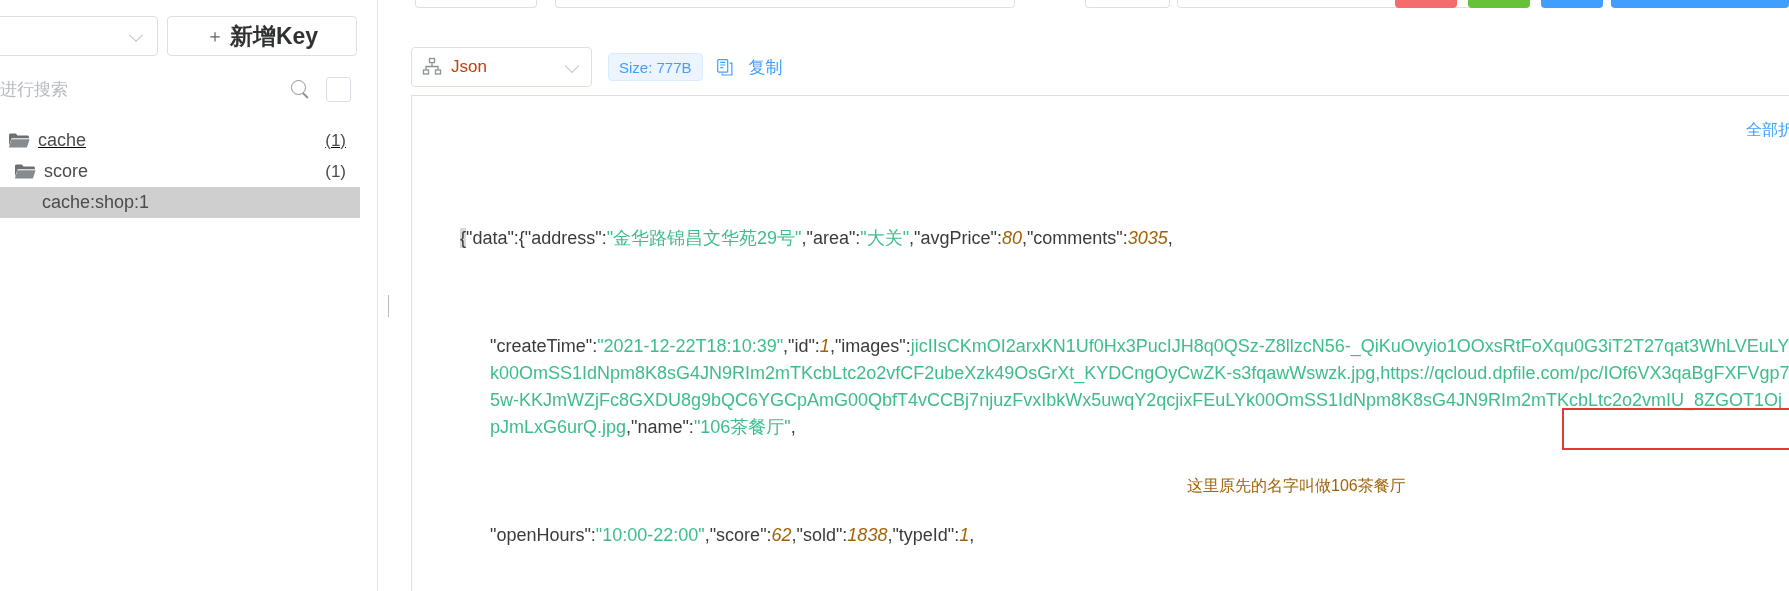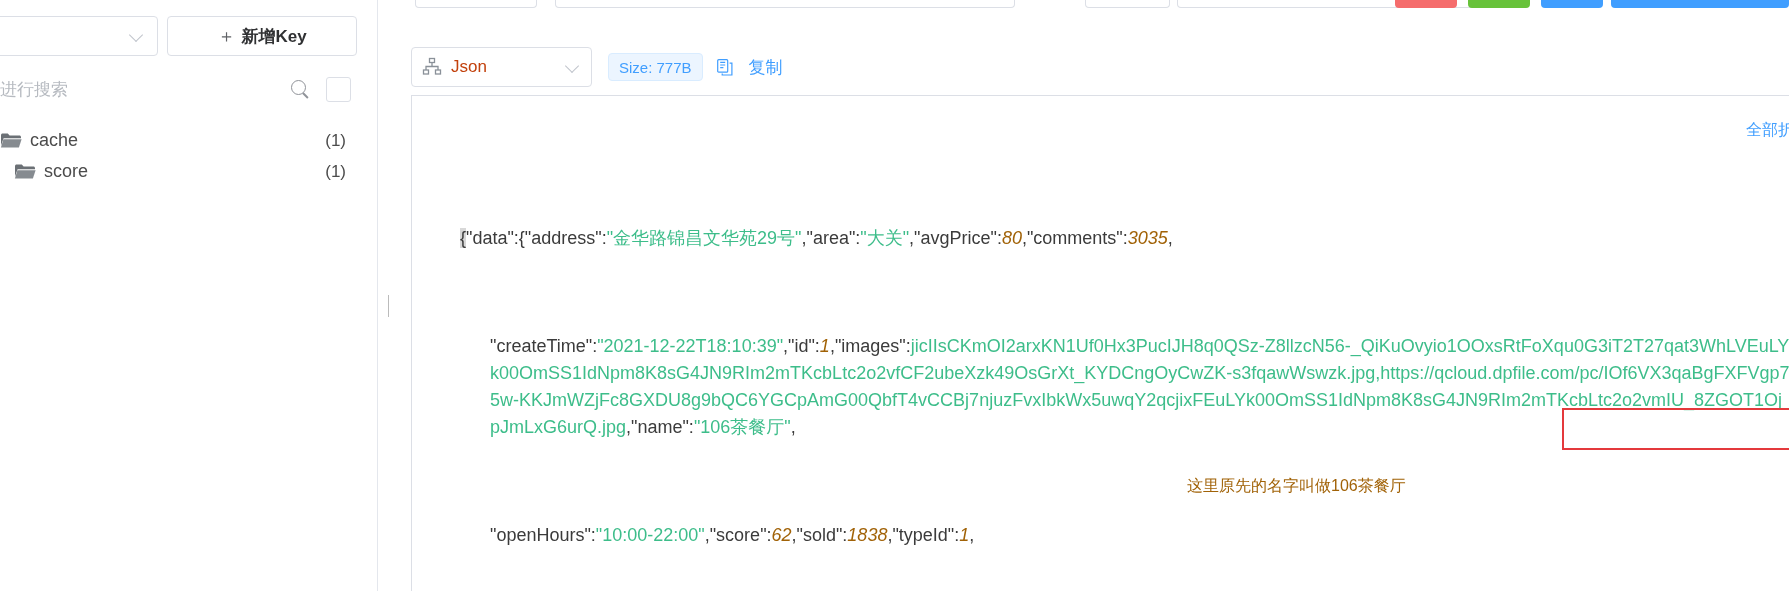--- a/index.html
+++ b/index.html
@@ -70,21 +70,21 @@
     justify-content: center;
     gap: 6px;
     cursor: pointer;
   }
   .add-key-btn .plus {
     font-size: 18px;
     color: #606266;
     line-height: 1;
   }
   .add-key-btn .lbl {
-    font-size: 17px;
+    font-size: 23px;
     color: #303133;
     font-weight: 600;
   }
 
   .search-row {
     position: absolute;
     left: -62px; top: 69px;
     width: 420px; height: 40px;
     display: flex;
     align-items: center;
@@ -165,21 +165,21 @@
   .tree-label {
     font-size: 18px;
     color: #4c4c4c;
     flex: 1;
     white-space: nowrap;
   }
   .tree-count {
     font-size: 17px;
     color: #4c4c4c;
   }
-  .depth0 { padding-left: 0px; }
+  .depth0 { padding-left: 8px; text-decoration: underline; }
   .depth1 { padding-left: 14px; }
   .depth2 { padding-left: 42px; }
 
   
   .drag-handle {
     position: absolute;
     left: 388px;
     top: 295px;
     width: 8px; height: 22px;
     cursor: col-resize;
@@ -382,20 +382,24 @@
         <span class="folder-icon">
           <svg width="22" height="17" viewBox="0 0 22 17">
             <path d="M1 3.2c0-1 .7-1.7 1.6-1.7h5.2l1.8 2.1h9.8c.9 0 1.6.7 1.6 1.6v1H3.6L1 13.4z" fill="#6b7075"></path>
             <path d="M3.4 7.2h18.2l-2.7 8.3H.9z" fill="#868b90"></path>
           </svg>
         </span>
         <span class="tree-label">score</span>
         <span class="tree-count">(1)</span>
       </div>
 
+      <div class="tree-node depth2 selected">
+        <span class="tree-label">cache:shop:1</span>
+        <span class="tree-count"></span>
+      </div>
 
     </div>
   </div>
 
   <div class="drag-handle">
     <i></i>
       <i></i>
   </div>
 
   <div class="right-panel">

